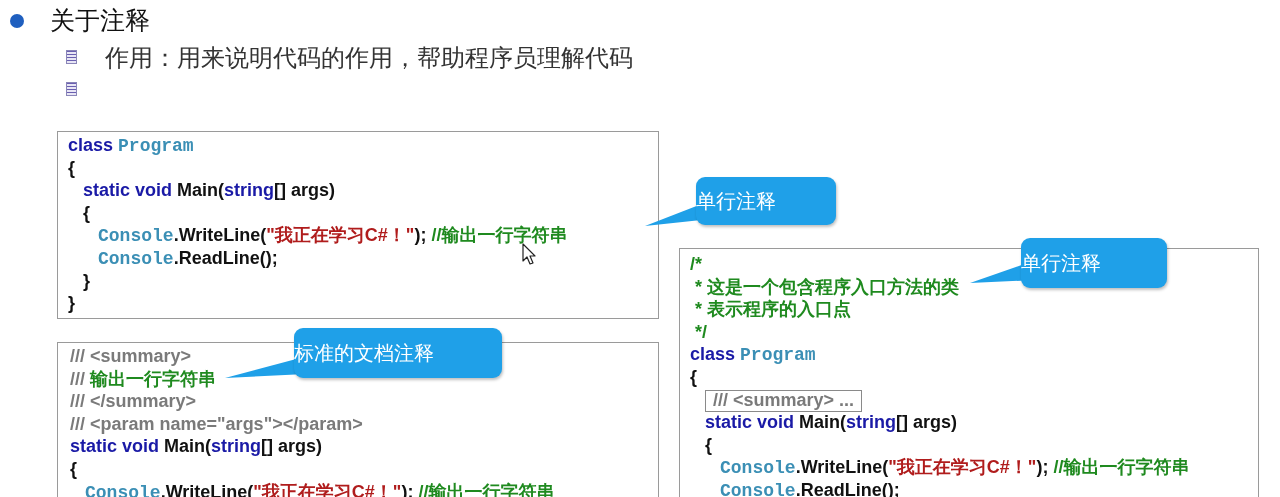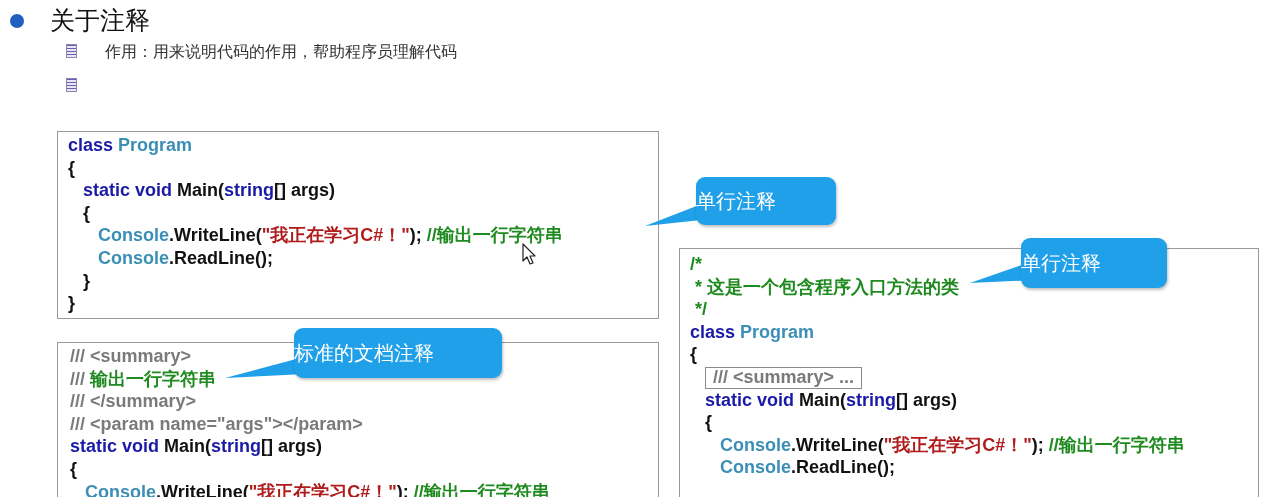--- a/index.html
+++ b/index.html
@@ -10,35 +10,35 @@
   }
   .slide-header { position: absolute; left: 0; top: 0; }
   .main-bullet {
     position: absolute; left: 10px; top: 14px; width: 14px; height: 14px;
     border-radius: 50%; background: #1f5fbf;
   }
   .title {
     position: absolute; left: 50px; top: 4px; font-size: 25px; font-weight: normal;
     color: #111; white-space: nowrap;
   }
-  .sub-item { position: absolute; left: 66px; white-space: nowrap; font-size: 16px; color: #333; }
+  .sub-item { position: absolute; left: 66px; white-space: nowrap; font-size: 24px; color: #333; }
   .sub-item .sq {
     display: inline-block; width: 9px; height: 12px; vertical-align: middle;
     margin-right: 28px; position: relative; top: -2px;
     background: repeating-linear-gradient(#6a5fb0 0 1px, #e8e6f5 1px 3px);
     border: 1px solid #8a86b8;
   }
   .code-box {
     position: absolute; border: 1px solid #9a9a9a; background: #fff;
     font-family: "Liberation Sans", "DejaVu Sans", sans-serif; font-weight: bold;
     font-size: 18px; line-height: 22.6px; overflow: hidden; box-sizing: border-box;
   }
   .code-line { white-space: pre; height: 22.6px; }
   .kw { color: #1a1aa6; }
-  .ty { color: #3b8fb5; }
+  .ty { color: #3b8fb5; font-family: Liberation Mono, monospace; }
   .pl { color: #111; }
   .str { color: #b01c1c; }
   .cm { color: #1f8a1f; }
   .doc { color: #7a7a7a; }
   .fold {
     display: inline-block; border: 1px solid #8a8a8a; color: #7a7a7a; padding: 0 7px;
     line-height: 19px; height: 20px;
   }
   .callout {
     position: absolute; background: #1fa0e8; color: #fff; border-radius: 9px;
@@ -79,20 +79,21 @@
   <div class="code-line doc">/// &lt;/summary&gt;</div>
   <div class="code-line doc">/// &lt;param name="args"&gt;&lt;/param&gt;</div>
   <div class="code-line"><span class="kw">static void </span><span class="pl">Main(</span><span class="kw">string</span><span class="pl">[] args)</span></div>
   <div class="code-line pl">{</div>
   <div class="code-line"><span class="pl">   </span><span class="ty">Console</span><span class="pl">.WriteLine(</span><span class="str">"我正在学习C#！"</span><span class="pl">); </span><span class="cm">//输出一行字符串</span></div>
 </div>
 
 <div class="code-box" style="left:679px; top:248px; width:580px; height:264px; padding:4px 0 0 10px;">
   <div class="code-line cm">/*</div>
   <div class="code-line cm"> * 这是一个包含程序入口方法的类</div>
+  <div class="code-line cm"> * 表示程序的入口点</div>
   <div class="code-line cm"> */</div>
   <div class="code-line"><span class="kw">class </span><span class="ty">Program</span></div>
   <div class="code-line pl">{</div>
   <div class="code-line"><span class="pl">   </span><span class="fold">/// &lt;summary&gt; ...</span></div>
   <div class="code-line"><span class="kw">   static void </span><span class="pl">Main(</span><span class="kw">string</span><span class="pl">[] args)</span></div>
   <div class="code-line pl">   {</div>
   <div class="code-line"><span class="pl">      </span><span class="ty">Console</span><span class="pl">.WriteLine(</span><span class="str">"我正在学习C#！"</span><span class="pl">); </span><span class="cm">//输出一行字符串</span></div>
   <div class="code-line"><span class="pl">      </span><span class="ty">Console</span><span class="pl">.ReadLine();</span></div>
 </div>
 

